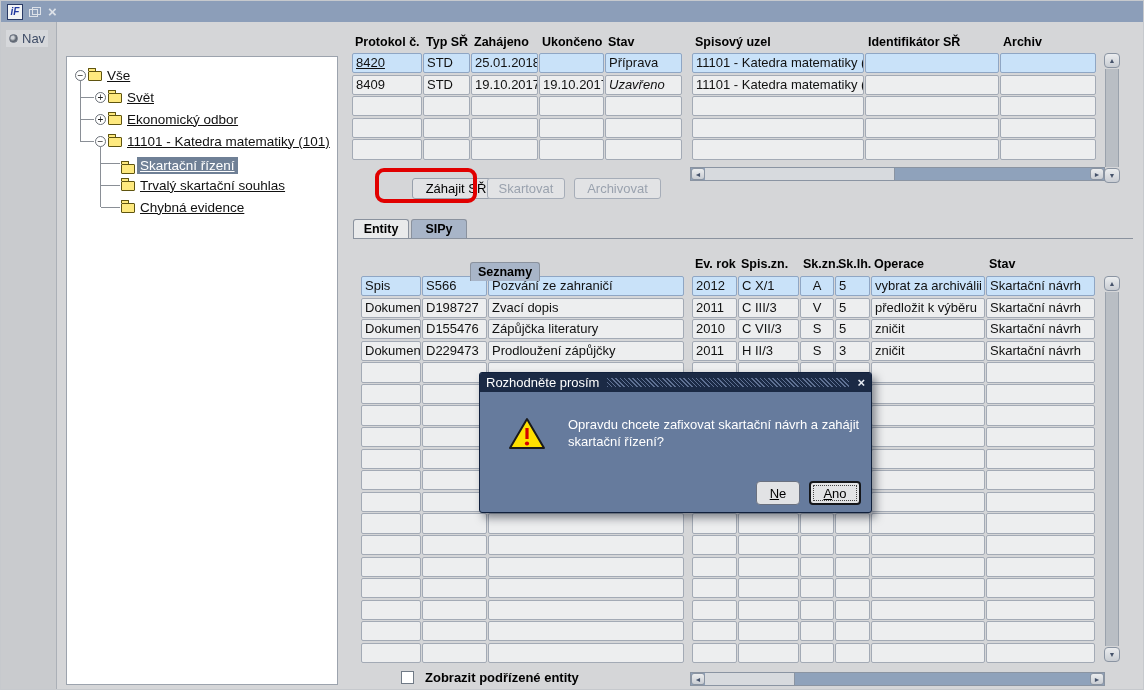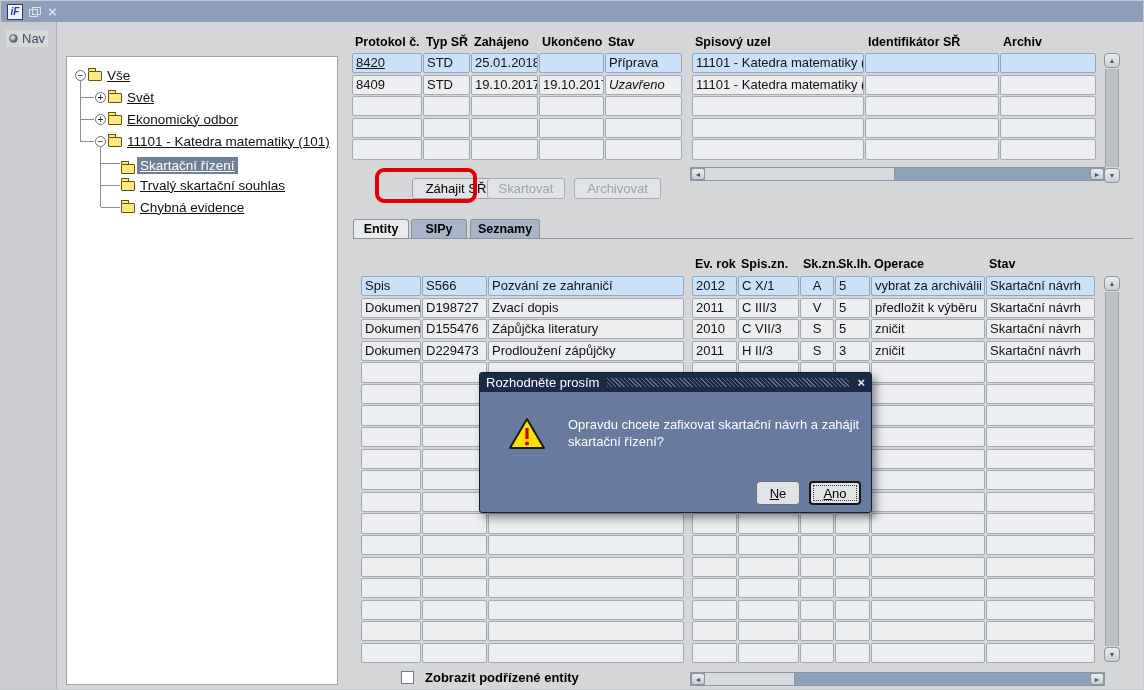--- a/index.html
+++ b/index.html
@@ -242,21 +242,21 @@
   <div id="action-buttons">
       <button class="abtn" style="left: 380px; width: 88px; margin-left: 31px;">Záhajit SŘ</button>
       <button class="abtn disabled" style="left: 486px; width: 78px;">Skartovat</button>
       <button class="abtn disabled" style="left: 573px; width: 87px;">Archivovat</button>
     </div>
 
   <div id="tab-line"></div>
   <div id="tabs">
       <div class="tab active" style="left: 352px; width: 56px;">Entity</div>
       <div class="tab" style="left: 410px; width: 56px;">SIPy</div>
-      <div class="tab" style="left: 469px; width: 70px;">Seznamy</div>
+      <div class="tab" style="left: 469px; width: 70px; margin-top: 43px;">Seznamy</div>
     </div>
 
   <div id="ent-right-head" class="headrow">
       <div class="hcell" style="width: 45px;">Ev. rok</div>
       <div class="hcell" style="width: 61px;">Spis.zn.</div>
       <div class="hcell" style="width: 34px;">Sk.zn.</div>
       <div class="hcell" style="width: 35px;">Sk.lh.</div>
       <div class="hcell" style="width: 114px;">Operace</div>
       <div class="hcell" style="width: 109px;">Stav</div>
     </div>

